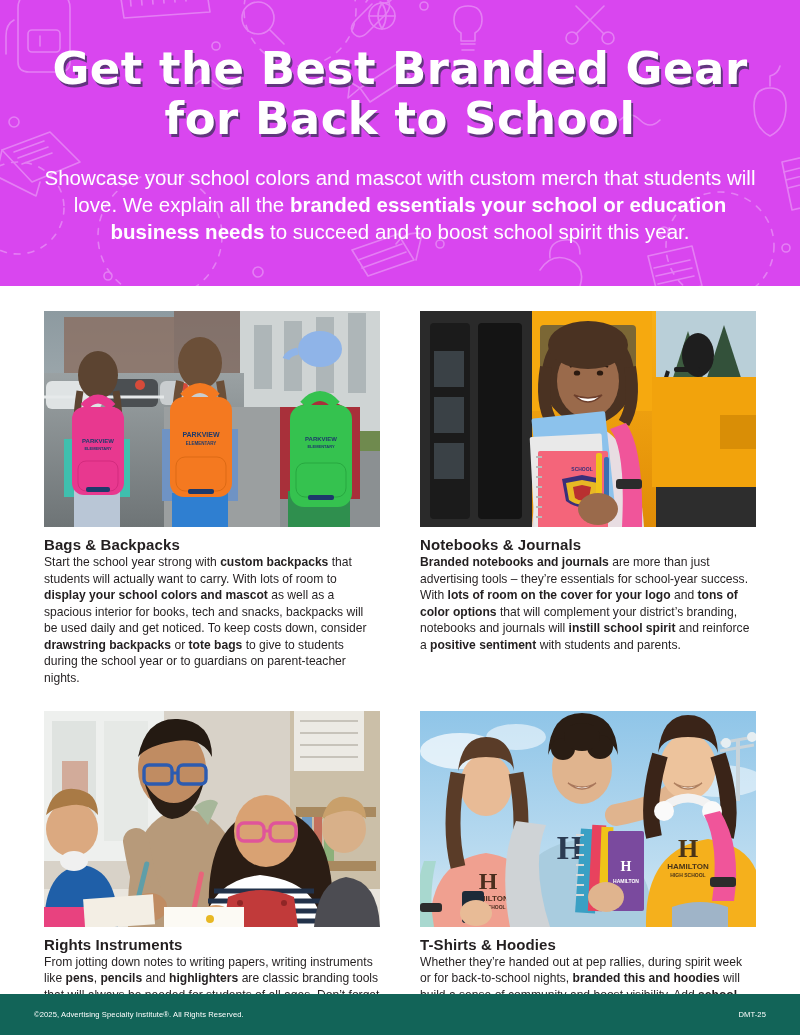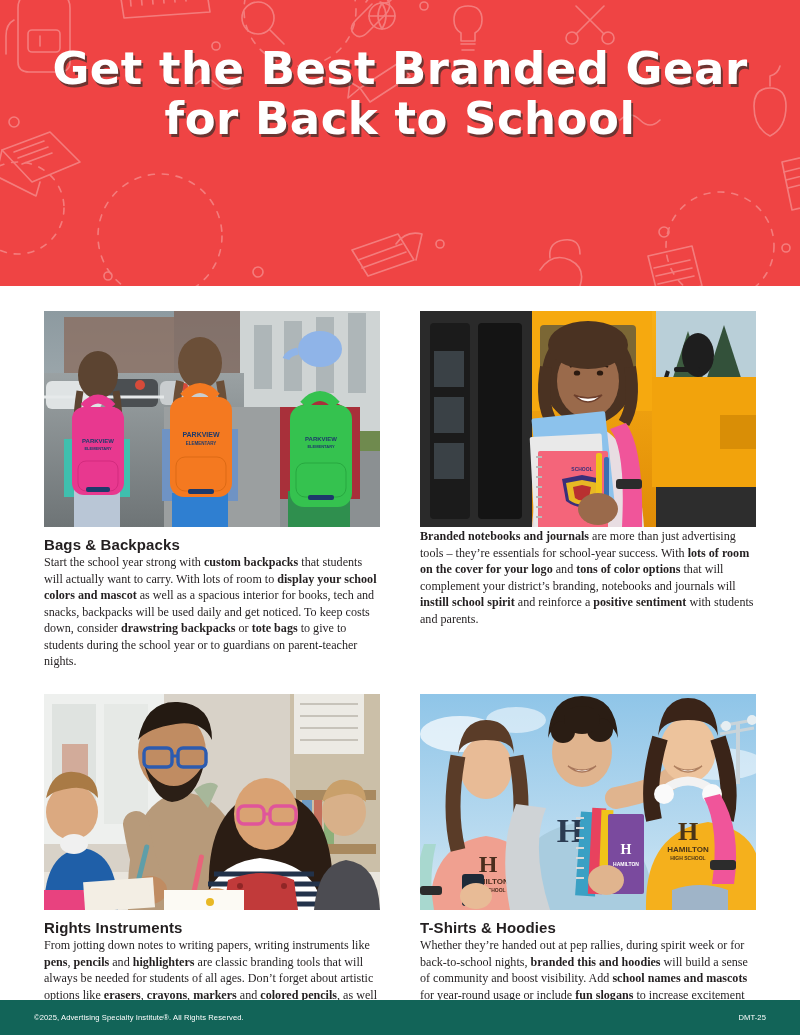--- a/index.html
+++ b/index.html
@@ -12,21 +12,21 @@
     font-family: "Liberation Sans", sans-serif;
     overflow: hidden;
     position: relative;
   }
 
   
   .header {
     position: relative;
     width: 800px;
     height: 286px;
-    background: #ef4444;
+    background: #d946ef;
     overflow: hidden;
   }
   .header-pattern {
     position: absolute;
     inset: 0;
     opacity: 0.30;
   }
   .header-inner {
     position: relative;
     z-index: 3;
@@ -81,31 +81,30 @@
     font-size: 15px;
     font-weight: 700;
     color: #231f20;
     letter-spacing: 0.1px;
   }
   .card-body {
     margin: 1px 0 0 0;
     font-size: 12.1px;
     line-height: 1.37;
     color: #231f20;
-    font-family: Liberation Serif, serif;
   }
   .card-body b { font-weight: 700; }
 
   
   .footer {
     position: absolute;
     left: 0;
     bottom: 0;
     width: 800px;
-    height: 35px;
+    height: 41px;
     background: #126458;
     color: #ffffff;
     display: flex;
     align-items: center;
     justify-content: space-between;
     padding: 0 34px;
     font-size: 7.6px;
     letter-spacing: 0.1px;
   }
   .footer-code { font-size: 7.6px; }
@@ -183,20 +182,23 @@
       <path d="M196 84 q10 -10 20 0 q10 10 20 0" stroke-dasharray="0"></path>
       <path d="M620 120 q10 -10 20 0 q10 10 20 0"></path>
     </g>
   </svg>
 
   <div class="header-inner">
     <h1 class="hero-title">
       <span class="line">Get the Best Branded Gear</span>
       <span class="line">for Back to School</span>
     </h1>
+    <p class="hero-sub">
+      <span>Showcase your school colors and mascot with custom merch that students will love. We explain all the </span><b>branded essentials your school or education business needs</b><span> to succeed and to boost school spirit this year.</span>
+    </p>
   </div>
 </div>
 
 <div class="main">
   <div class="cards">
 
     <div class="card">
       <div class="card-photo">
         <svg viewBox="0 0 336 216" preserveAspectRatio="xMidYMid slice" aria-hidden="true">
           <defs>
@@ -342,20 +344,21 @@
             <path d="M153 176 l9 -2 l9 2 l-2 11 q-7 5 -14 0z" fill="#b93030"></path>
             <text x="162" y="160" font-family="Liberation Sans, sans-serif" font-size="5" font-weight="bold" fill="#3a2f7a" text-anchor="middle">SCHOOL</text>
 
             <rect x="176" y="142" width="6" height="56" rx="2" fill="#f0c419"></rect>
             <rect x="184" y="146" width="5" height="54" rx="2" fill="#3a6fb0"></rect>
 
             <ellipse cx="178" cy="198" rx="20" ry="16" fill="#9a6a4b"></ellipse>
           </g>
         </svg>
       </div>
+      <h3 class="card-title">Notebooks &amp; Journals</h3>
       <p class="card-body"><b>Branded notebooks and journals</b> are more than just advertising tools – they’re essentials for school-year success. With <b>lots of room on the cover for your logo</b> and <b>tons of color options</b> that will complement your district’s branding, notebooks and journals will <b>instill school spirit</b> and reinforce a <b>positive sentiment</b> with students and parents.</p>
     </div>
 
     <div class="card">
       <div class="card-photo">
         <svg viewBox="0 0 336 216" preserveAspectRatio="xMidYMid slice" aria-hidden="true">
           <rect width="336" height="216" fill="#d8d2c8"></rect>
 
           <rect x="0" y="0" width="120" height="150" fill="#eef0ee"></rect>
           <rect x="8" y="10" width="44" height="120" fill="#dfe3e0"></rect>

